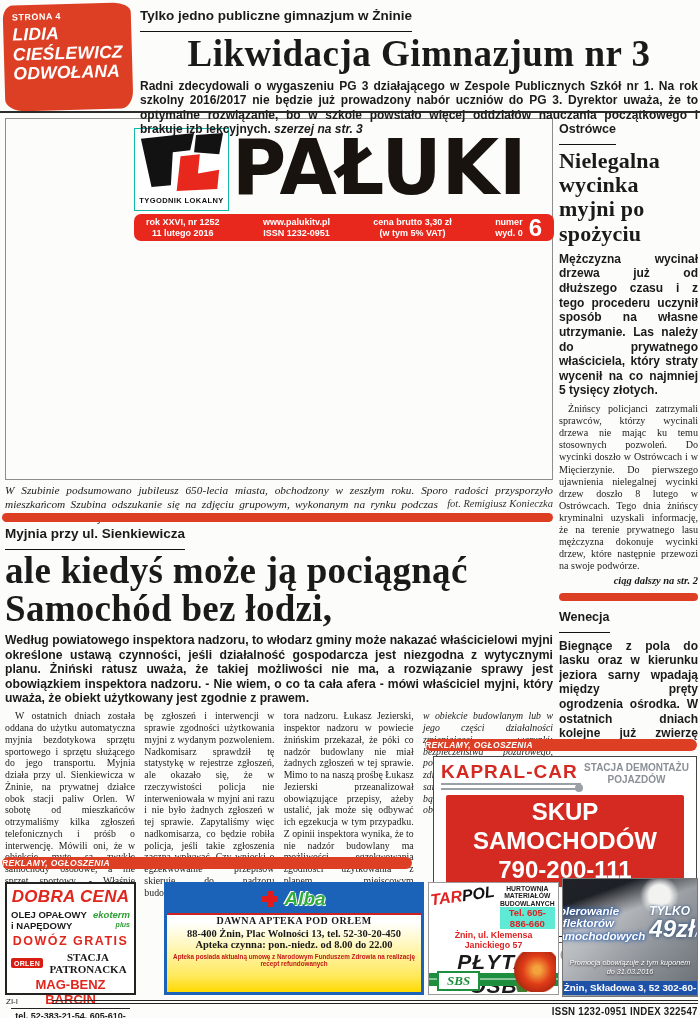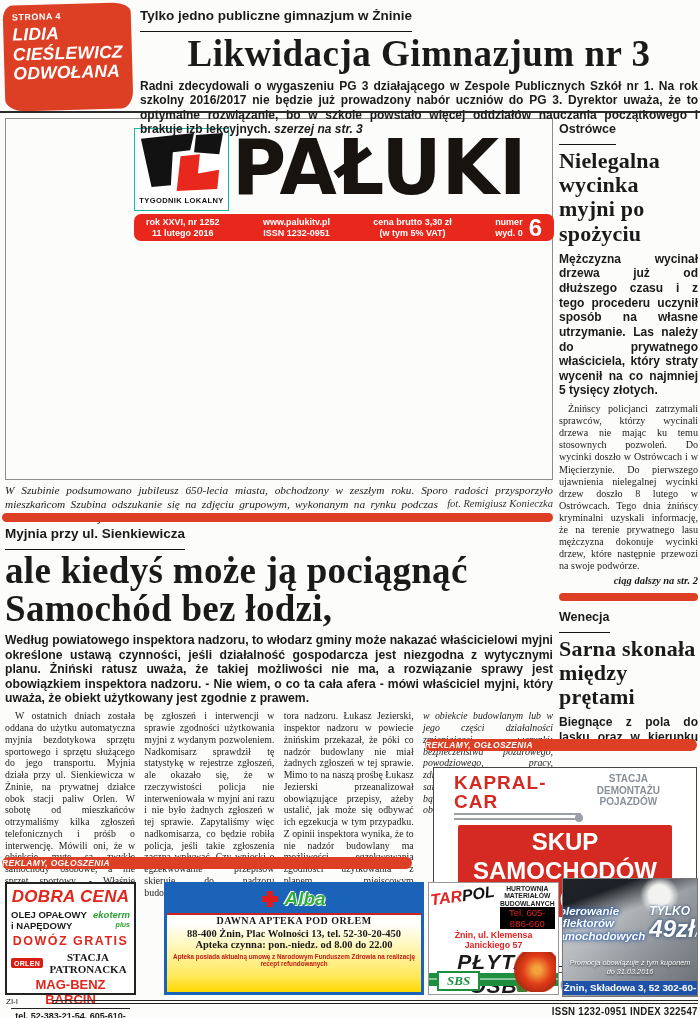--- a/index.html
+++ b/index.html
@@ -105,21 +105,21 @@
   
   .rek-bar {
     background:#dc3f24; border-radius:6px; color:#fff; height:12px;
     font-family:"Liberation Sans", sans-serif; font-weight:bold; font-style:italic;
     font-size:8.5px; line-height:12px; letter-spacing:.3px;
   }
   .rek-right { left:425px; top:739px; width:272px; }
   .rek-left  { left:2px;  top:857px; width:410px; }
 
   
-  .kapral { left:433px; top:756px; width:264px; height:131px; background:#fff; border:1px solid #444; padding:5px 20px; font-family:"Liberation Sans", sans-serif;margin-top:11px; }
+  .kapral { left:433px; top:756px; width:264px; height:131px; background:#fff; border:1px solid #444; padding:5px 7px; font-family:"Liberation Sans", sans-serif; }
   .kap-top { display:flex; justify-content:space-between; align-items:flex-start; }
   .kap-name { color:#d42a22; font-weight:bold; font-size:19px; letter-spacing:1px; line-height:1; }
   .kap-lines { margin-top:2px; border-top:2px solid #9aa0a6; border-bottom:2px solid #9aa0a6; height:7px; position:relative; }
   .kap-lines i { position:absolute; right:-2px; top:-1px; width:8px; height:8px; background:#9aa0a6; border-radius:50%; }
   .kap-sub { color:#8a9097; font-weight:bold; font-size:10px; text-align:center; width:105px; line-height:1.15; }
   .kap-box { margin:5px auto 0; width:96%; background:#d42a22; color:#fff; text-align:center; font-weight:bold; font-size:24px; line-height:1.2; padding:3px 0; border-radius:2px; }
   .kap-row { display:flex; justify-content:space-between; margin-top:4px; font-weight:bold; font-size:10.5px;flex-direction:column; }
   .kap-addr { text-align:center; font-weight:bold; font-size:9.5px; margin-top:1px; }
   .kap-hr { border-top:1.5px solid #555; margin:3px 6px; }
   .kap-parts { text-align:center; color:#9aa0a6; font-weight:bold; font-size:15px; letter-spacing:.5px; }
@@ -154,21 +154,21 @@
   .alba-hours { font-family:"Liberation Serif", serif; font-weight:bold; font-size:10.5px; text-align:center; }
   .alba-note { color:#c01818; font-weight:bold; font-size:6.3px; text-align:center; margin-top:3px; }
 
   .ad-tarpol { left:428px; top:882px; width:131px; height:113px; background:#fff; border:1px solid #999; padding:2px 3px; overflow:hidden; position:absolute; }
   .tp-top { display:flex; gap:3px; }
   .tp-logo { font-weight:bold; font-style:italic; font-size:16px; line-height:1; transform:rotate(-8deg); margin-top:3px; }
   .tp-logo .t1 { color:#e02222; }
   .tp-logo .t2 { color:#111; }
   .tp-right { text-align:center; flex:1; }
   .tp-whole { font-weight:bold; font-size:6.8px; line-height:1.1; }
-  .tp-tel { color:#e02222; font-weight:normal; font-size:9.5px; background:#000000; }
+  .tp-tel { color:#e02222; font-weight:bold; font-size:9.5px; background:#5eead4; }
   .tp-addr { color:#e02222; font-weight:bold; font-size:8.8px; text-align:center; margin-top:1px; }
   .tp-prod { font-weight:bold; font-style:italic; font-size:21px; text-align:center; letter-spacing:1px; line-height:1.1; }
   .tp-band { position:absolute; left:0; right:0; bottom:8px; height:13px; background:linear-gradient(180deg,#1e8f3e 40%, #fff 45%, #1e8f3e 55%); }
   .tp-sbs { position:absolute; left:8px; bottom:3px; background:#fff; border:2px solid #1e8f3e; color:#1e8f3e; font-family:"Liberation Serif", serif; font-weight:bold; font-style:italic; font-size:13px; padding:0 8px; }
   .tp-tulip { position:absolute; right:2px; bottom:2px; width:42px; height:40px;
     background:radial-gradient(circle at 55% 45%, #f3a23c 12%, #e03c18 45%, #b52a10 70%, transparent 75%),
                radial-gradient(ellipse 10px 22px at 20% 75%, #3f7f2f 60%, transparent 70%); }
 
   .ad-reflect { left:562px; top:878px; width:136px; height:119px; overflow:hidden; border:1px solid #777; position:absolute;
     background:
@@ -250,21 +250,20 @@
   <div class="abs red-div div-caption"></div>
 
   <div class="abs rcol">
     <span class="kicker">Ostrówce</span>
     <div class="r-head">Nielegalna wycinka myjni po spożyciu</div>
     <div class="r-lead">Mężczyzna wycinał drzewa już od dłuższego czasu i z tego procederu uczynił sposób na własne utrzymanie. Las należy do prywatnego właściciela, który straty wycenił na co najmniej 5 tysięcy złotych.</div>
     <div class="r-body">Żnińscy policjanci zatrzymali sprawców, którzy wycinali drzewa nie mając ku temu stosownych pozwoleń. Do wycinki doszło w Ostrówcach i w Mięcierzynie. Do pierwszego ujawnienia nielegalnej wycinki drzew doszło 8 lutego w Ostrówcach. Tego dnia żnińscy kryminalni uzyskali informację, że na terenie prywatnego lasu mężczyzna dokonuje wycinki drzew, które następnie przewozi na swoje podwórze.</div>
     <div class="r-more">ciąg dalszy na str. 2</div>
     <div class="red-div r-div"></div>
     <span class="kicker">Wenecja</span>
-    <div class="r-head">Sarna skonała między prętami</div>
     <div class="r-lead">Biegnące z pola do lasku oraz w kierunku jeziora sarny wpadają między pręty ogrodzenia ośrodka. W ostatnich dniach kolejne już zwierzę spotkał tutaj wielogodzinny dramat powolnej agonii w męczarniach.</div>
     
   </div>
 
   <div class="abs mainstory">
     <span class="kicker">Myjnia przy ul. Sienkiewicza</span>
     <div class="m-head">
       <div>ale kiedyś może ją pociągnąć</div>
       <div>Samochód bez łodzi,</div>
     </div>

